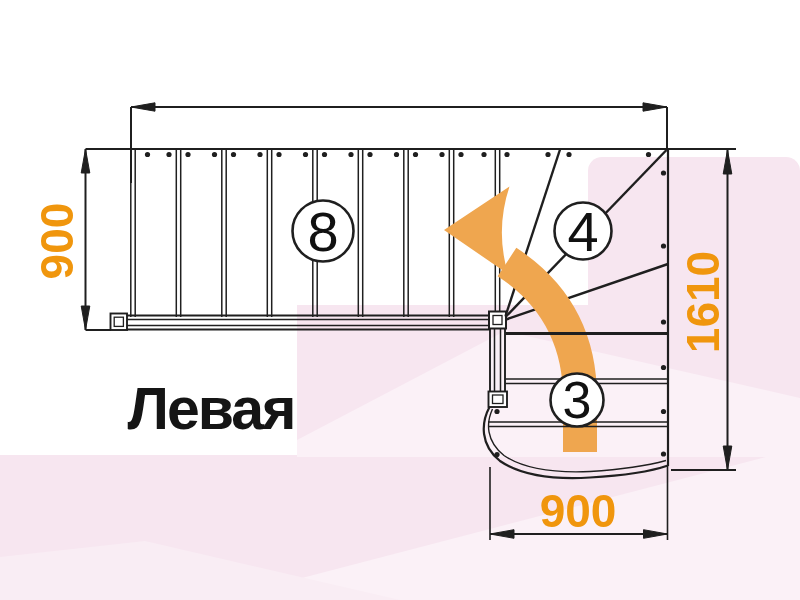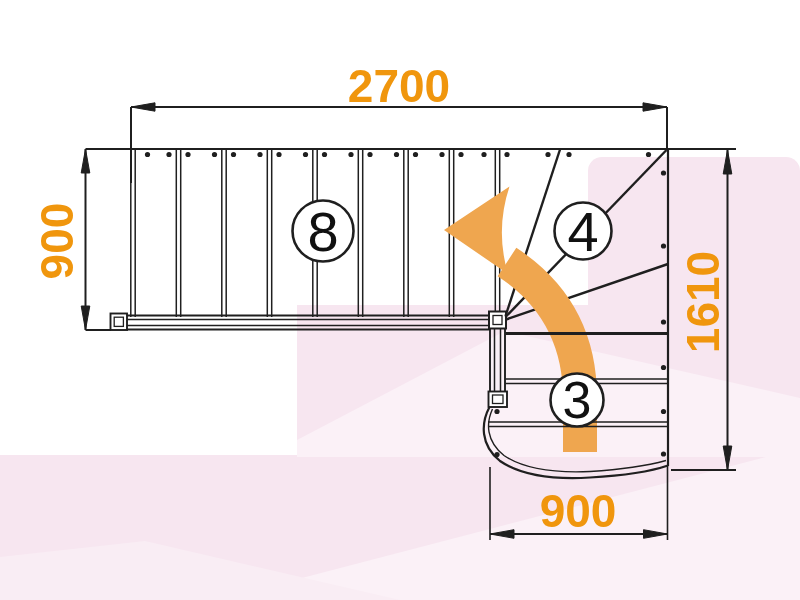--- a/index.html
+++ b/index.html
@@ -169,22 +169,22 @@
         <circle cx="497" cy="454.5" r="2.6"></circle>
   </g>
 
   <g stroke="#1F1F1F" stroke-width="2.6" fill="#ffffff">
     <circle cx="323" cy="231" r="30.5"></circle>
     <circle cx="583" cy="231" r="28.5"></circle>
     <circle cx="577" cy="400" r="26.5"></circle>
   </g>
 </svg>
 
-  <div class="label" style="left:309px;top:62px;">2700</div>
   <div class="label rot" style="left:-33px;top:217px;">900</div>
   <div class="label rot" style="left:613px;top:278px;">1610</div>
   <div class="label" style="left:488px;top:487px;">900</div>
 
   <div class="stepnum" style="left:283px;top:191px;">8</div>
   <div class="stepnum" style="left:543px;top:191px;">4</div>
   <div class="stepnum small" style="left:537px;top:360px;">3</div>
 
+  <div class="title" style="left:86px;top:380px;">Левая</div>
 </div>
 
 </body></html>

